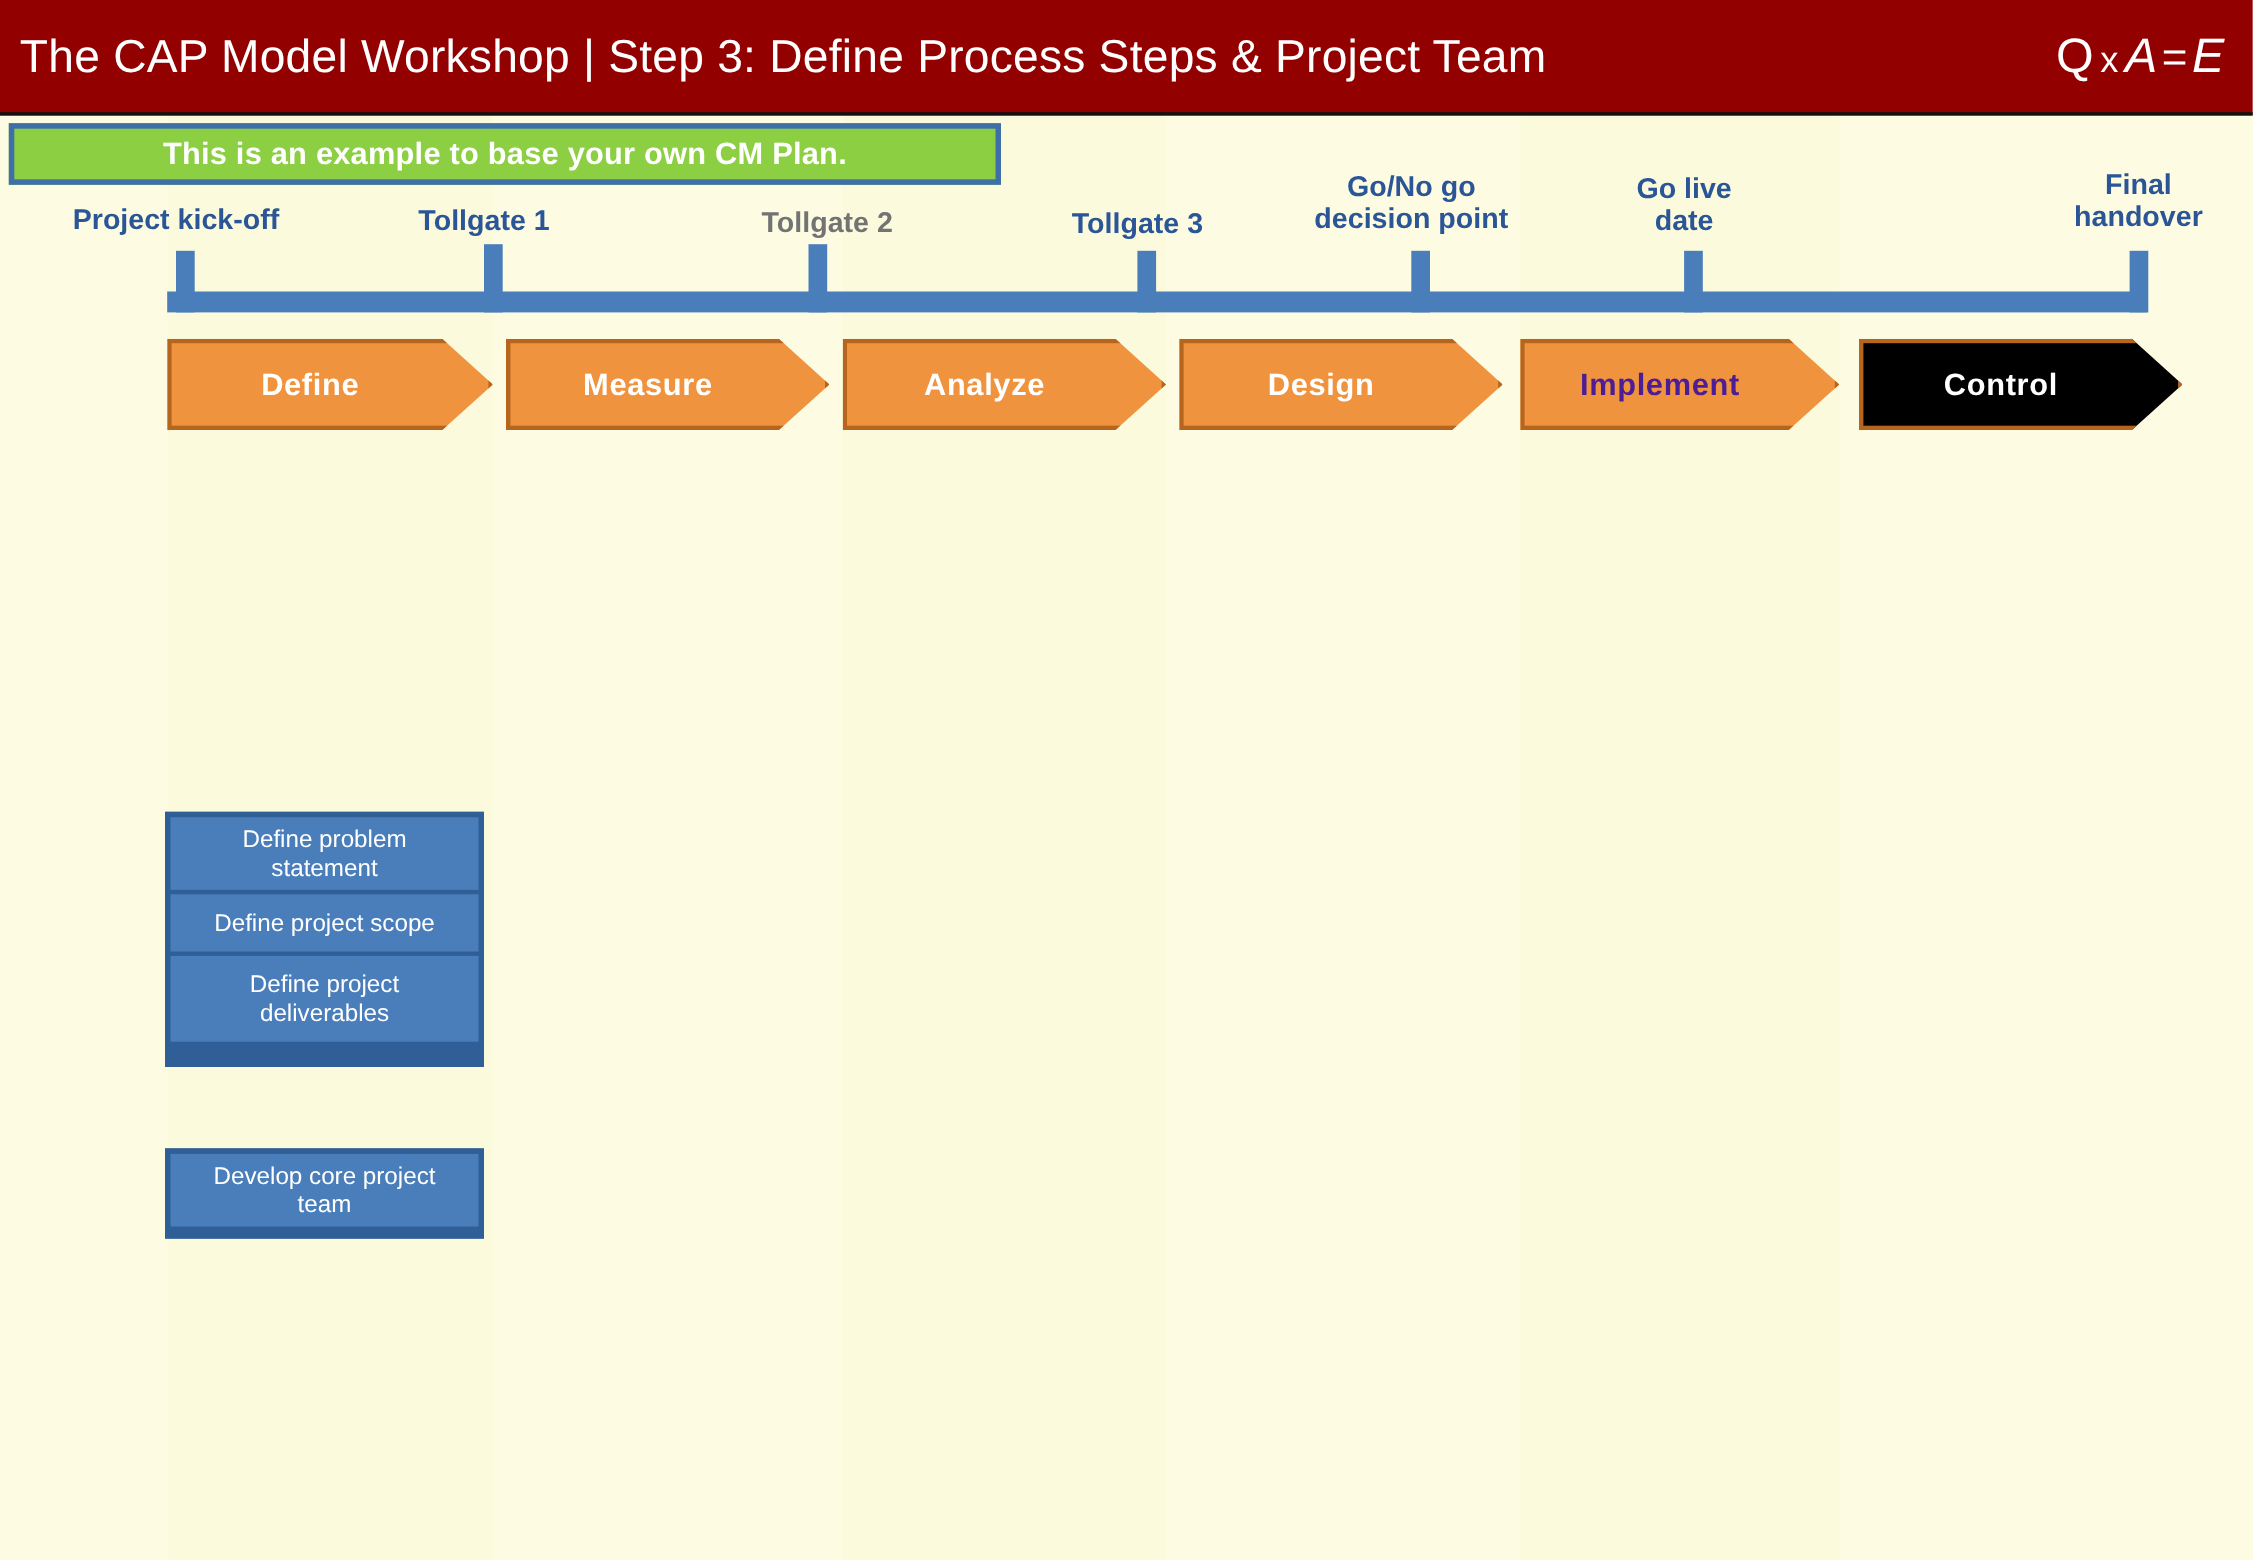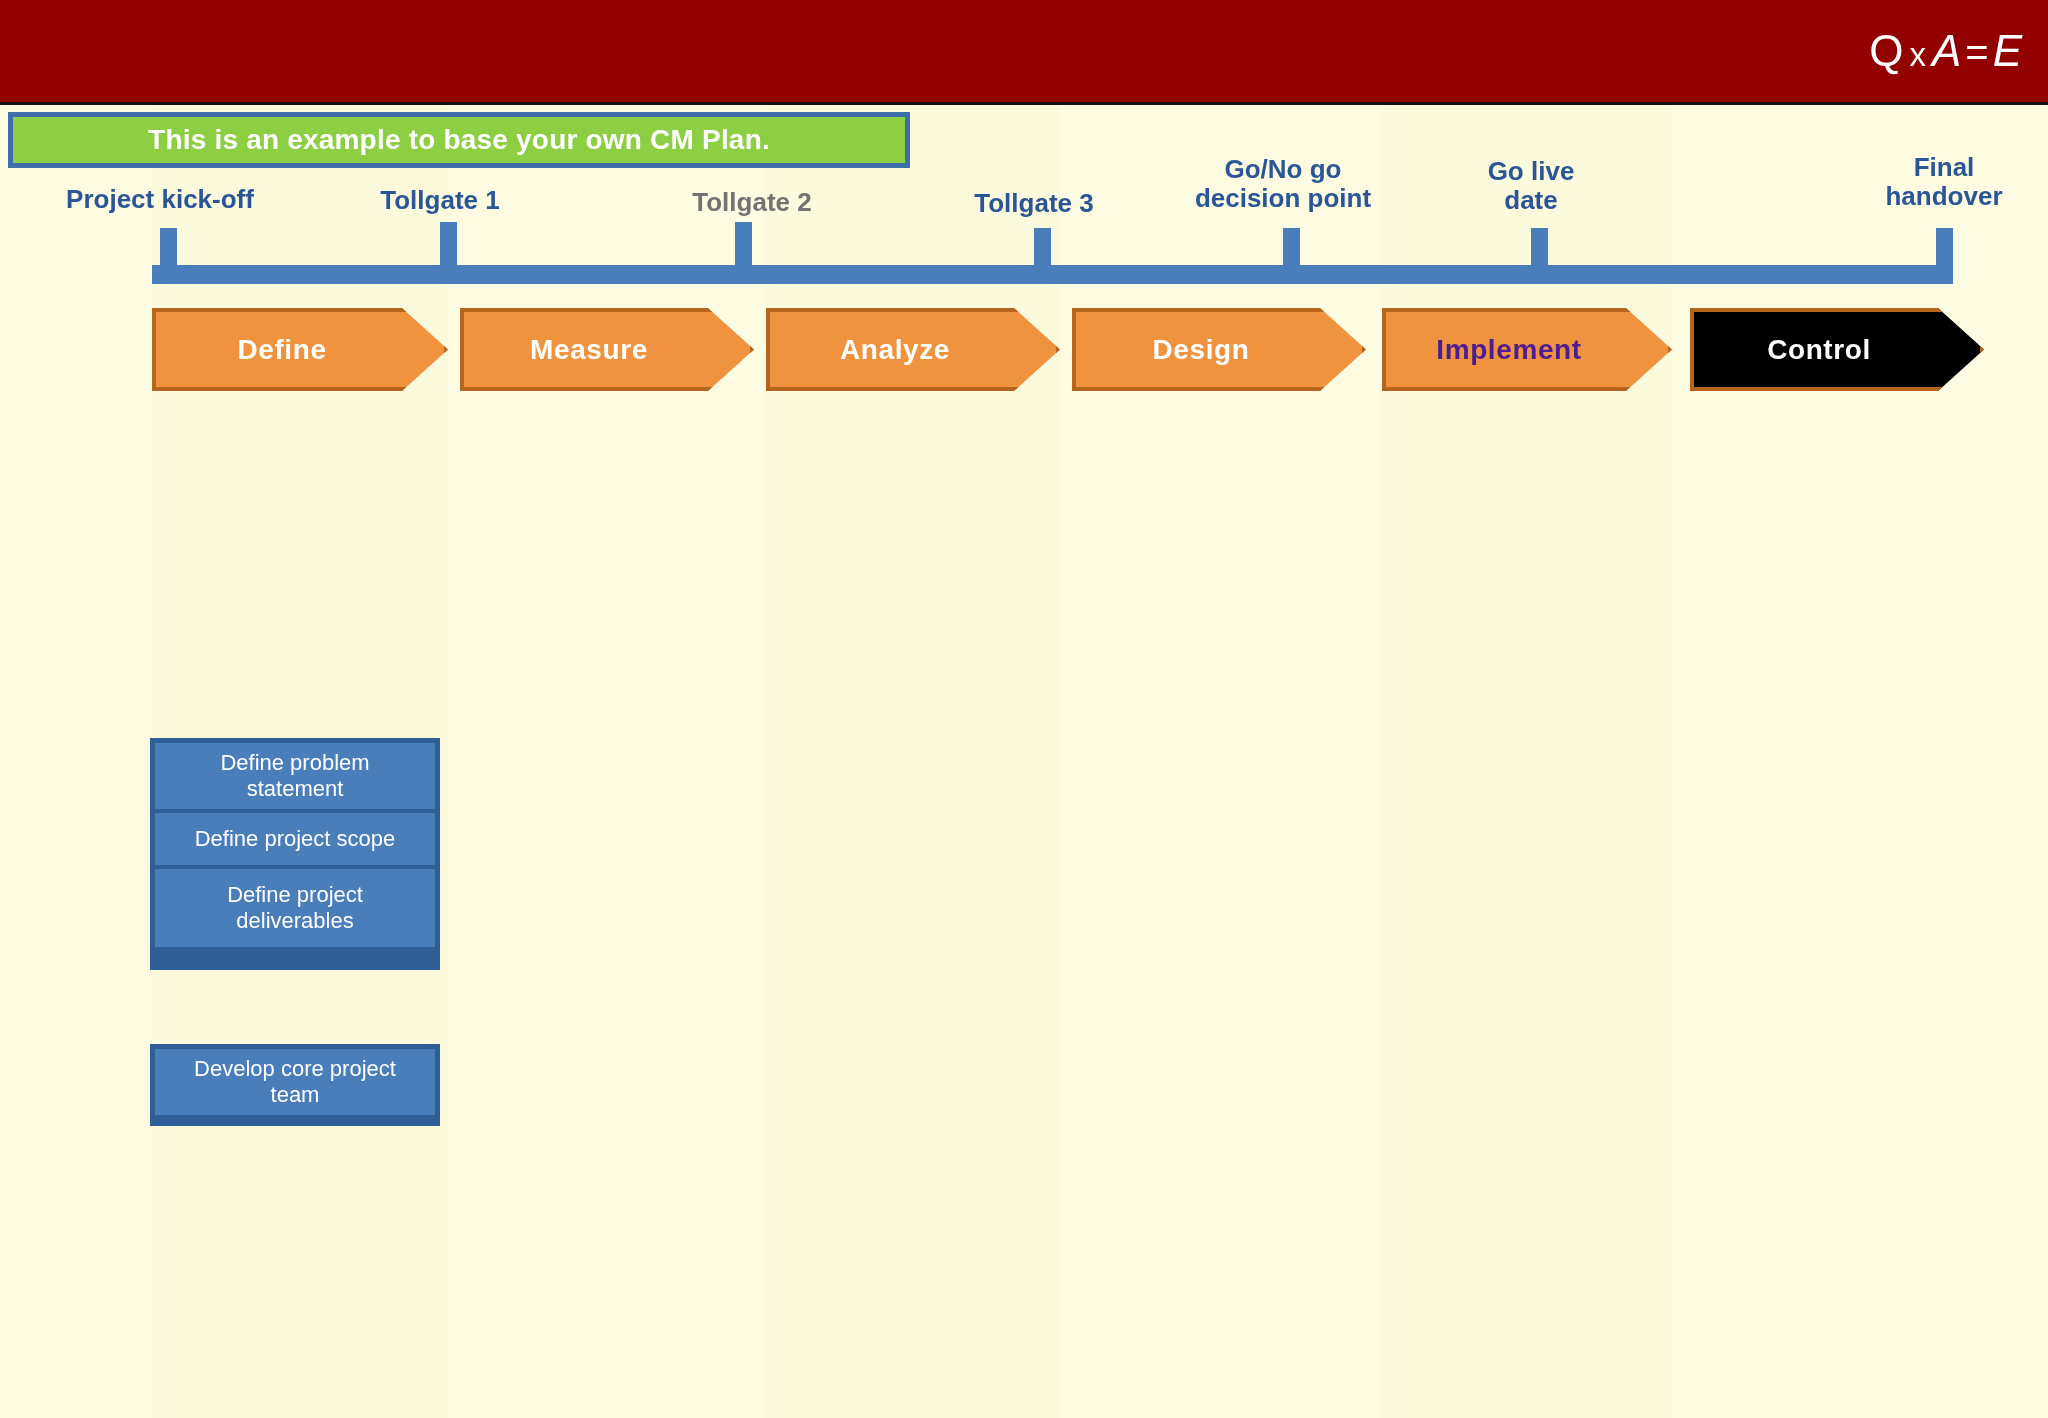--- a/index.html
+++ b/index.html
@@ -160,20 +160,21 @@
 </head>
 <body>
 
 <div id="column-bands">
     <div class="column-band" style="left: 152px; width: 296px; background: rgb(251, 250, 220);"></div>
     <div class="column-band" style="left: 766px; width: 294px; background: rgb(251, 250, 220);"></div>
     <div class="column-band" style="left: 1382px; width: 290px; background: rgb(251, 250, 220);"></div>
   </div>
 
 <div id="header-bar">
+  <div id="header-title">The CAP Model Workshop | Step 3: Define Process Steps &amp; Project Team</div>
   <div id="header-formula">
     <span class="sym-q">Q</span><span class="sym-x">x</span><span class="sym-i">A</span><span class="sym-eq">=</span><span class="sym-i">E</span>
   </div>
 </div>
 
 <div id="callout-banner">
   <div id="callout-text">This is an example to base your own CM Plan.</div>
 </div>
 
 <div id="milestone-labels">

